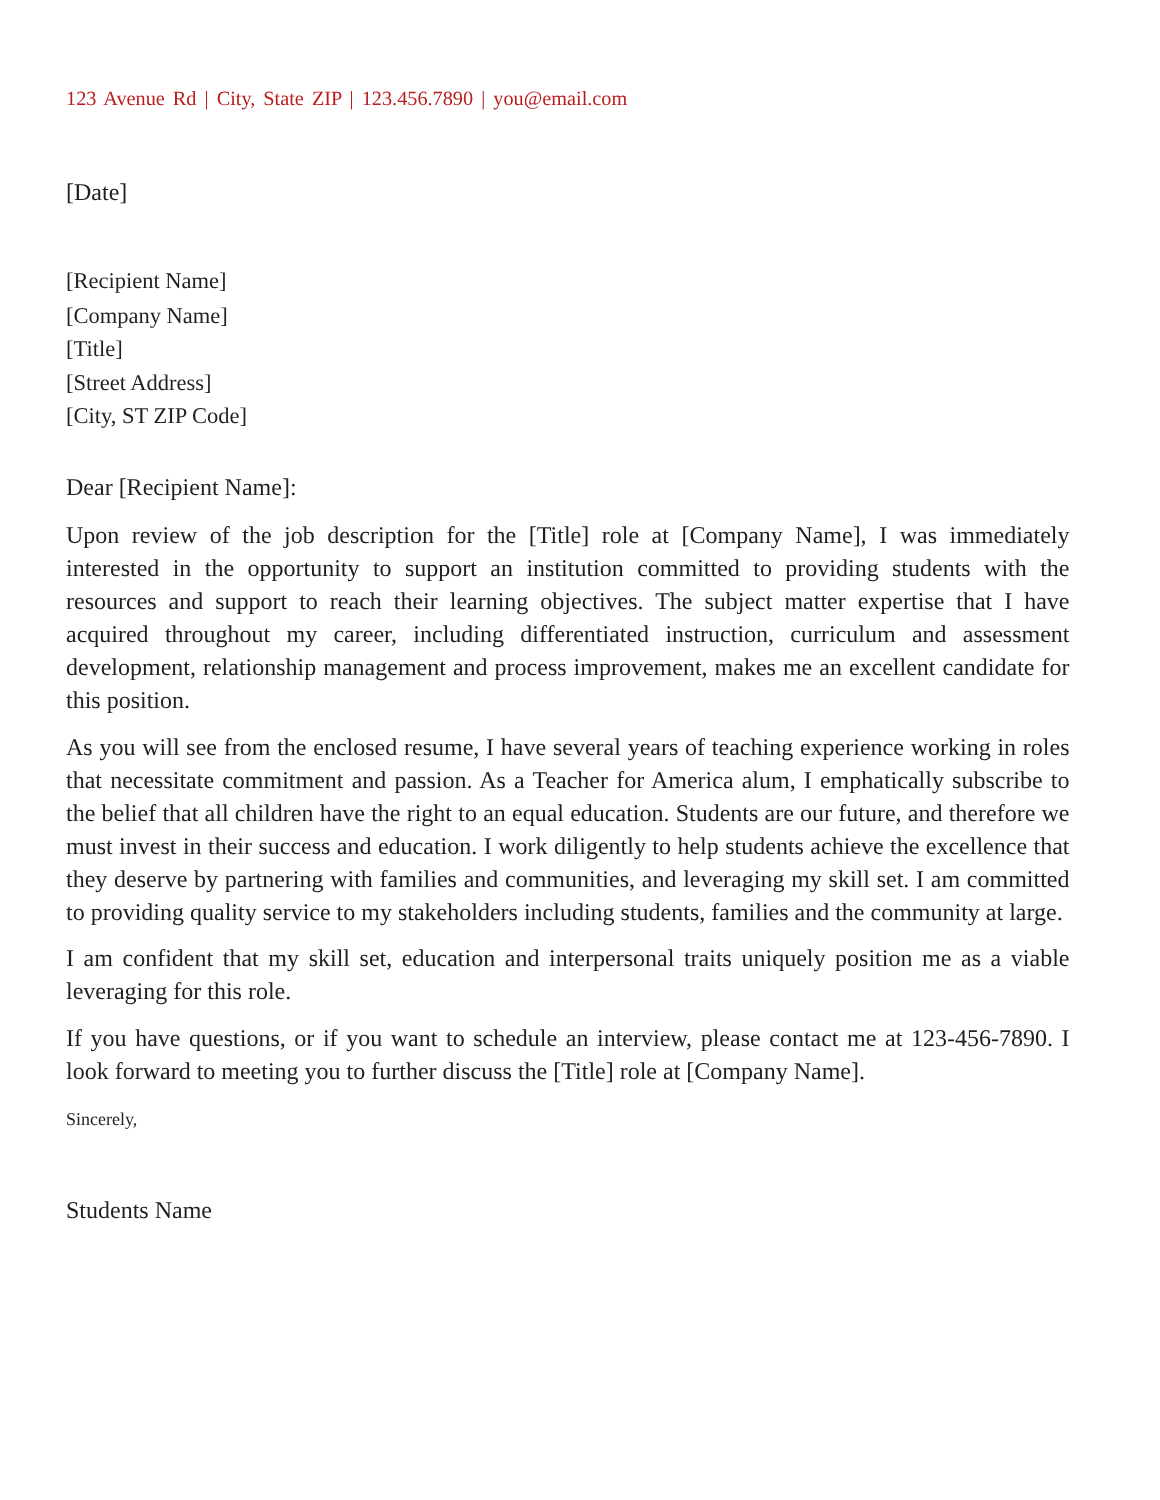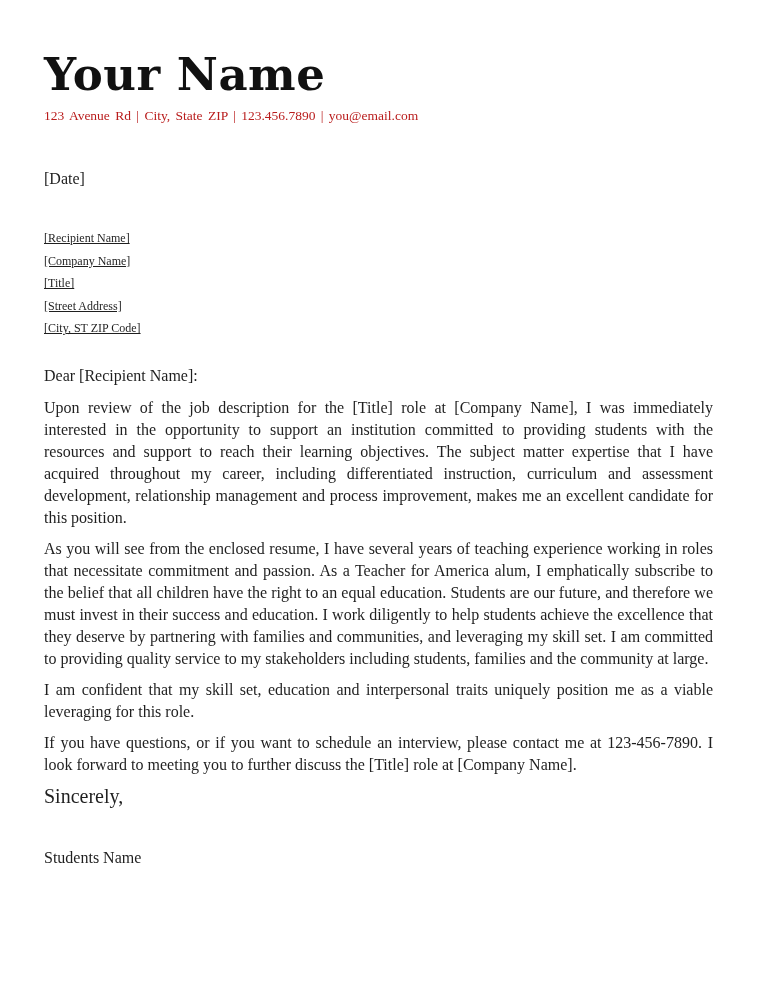--- a/index.html
+++ b/index.html
@@ -37,54 +37,52 @@
     color: #b91c1c;
     word-spacing: 2px;
   }
   .date-line {
     margin-top: 43px;
     font-size: 16px;
     line-height: 22px;
   }
   .recipient-block {
     margin-top: 37px;
-    font-size: 12px;
+    font-size: 15px;
     line-height: 22.5px;
-    text-decoration: underline;
   }
   .salutation {
     margin-top: 25px;
     margin-bottom: 10px;
     font-size: 16px;
     line-height: 22px;
   }
   p.body-paragraph {
     margin: 0 0 9px 0;
     font-size: 16px;
     line-height: 22px;
     text-align: justify;
   }
   .closing {
     margin-top: 7px;
-    font-size: 20px;
+    font-size: 12px;
     line-height: 22px;
   }
   .signature-name {
     margin-top: 40px;
     font-size: 16px;
     line-height: 22px;
   }
 </style>
 </head>
 <body>
 
 <div class="page">
 
   <header>
-    <h1 class="sender-name">Your Name</h1>
     <div class="contact-line">123 Avenue Rd  |  City, State ZIP  |  123.456.7890  |  you@email.com</div>
   </header>
 
   <div class="date-line">[Date]</div>
 
   <div class="recipient-block">
     <div>[Recipient Name]</div>
     <div>[Company Name]</div>
     <div>[Title]</div>
     <div>[Street Address]</div>

